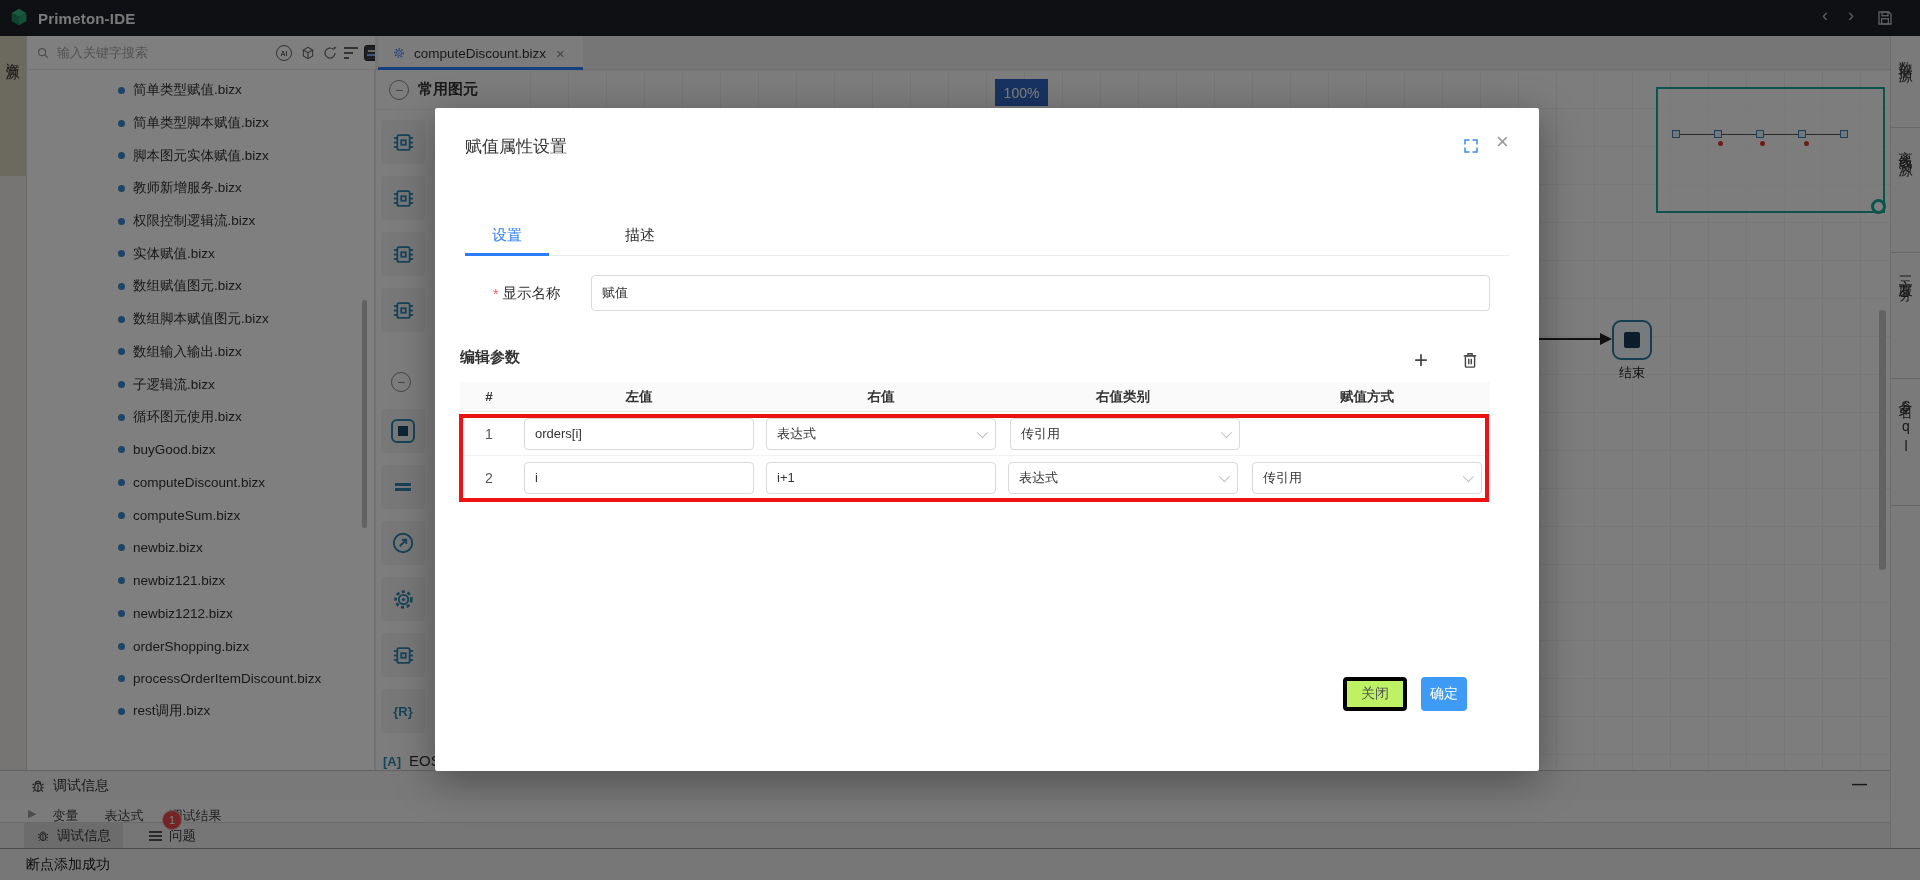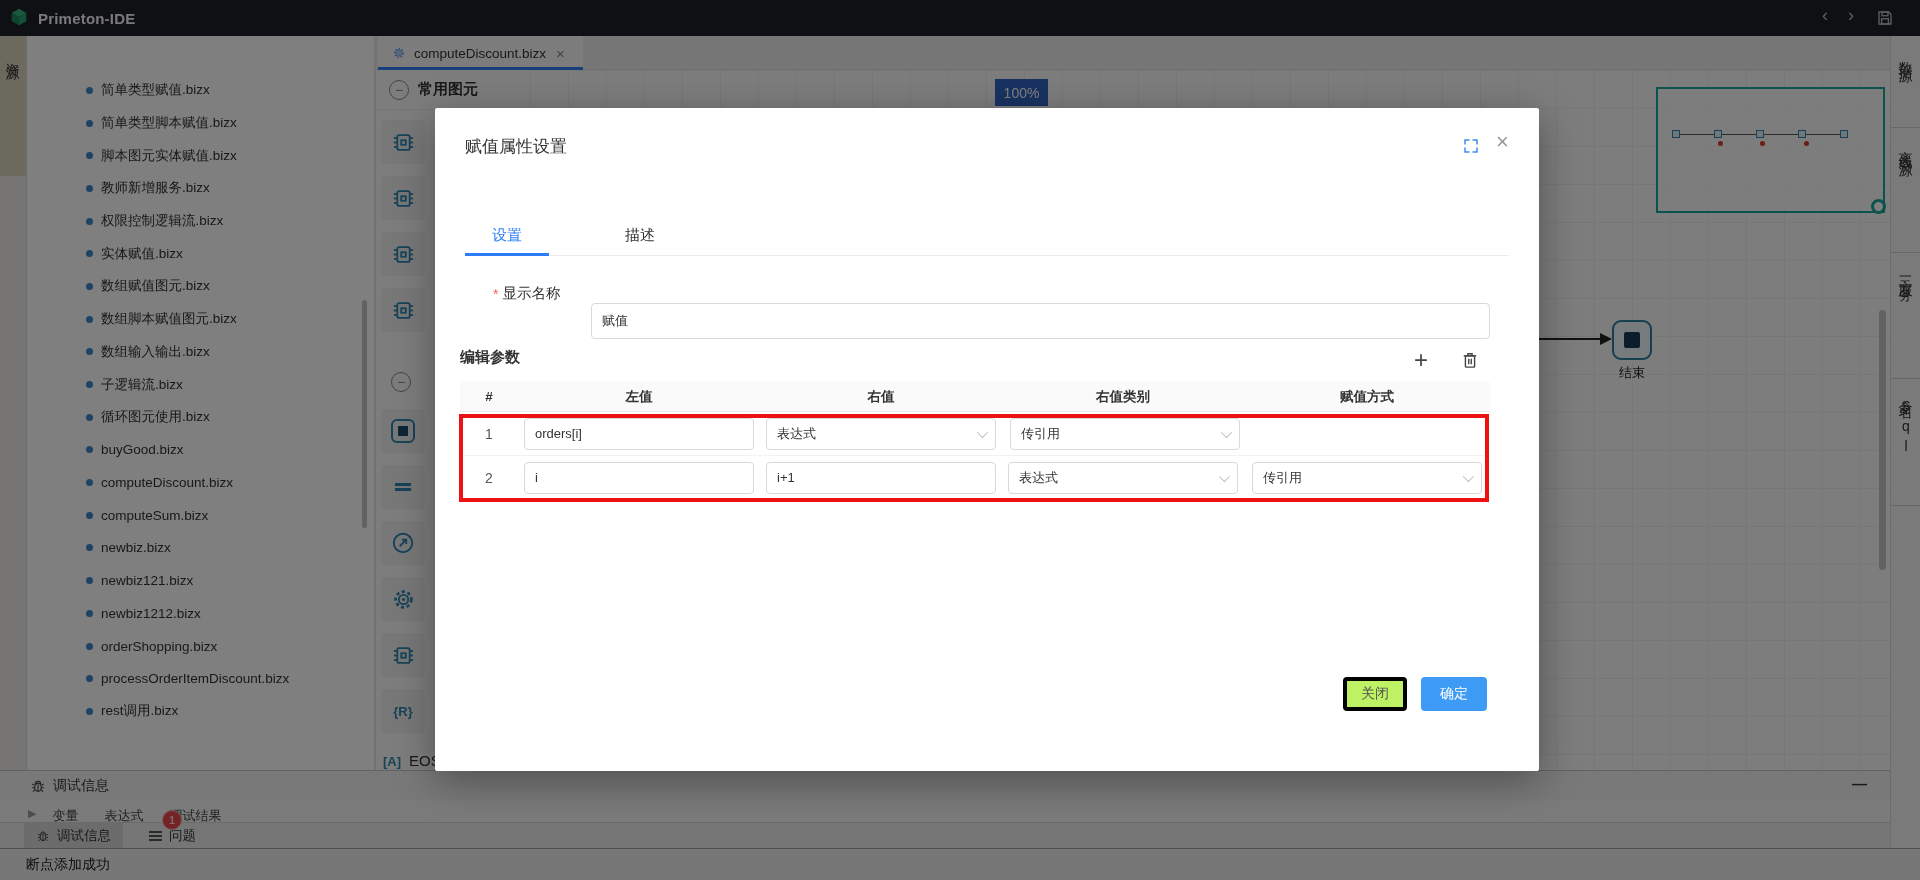--- a/index.html
+++ b/index.html
@@ -18,21 +18,21 @@
   #leftrail { left:0; top:36px; width:27px; height:734px; background:#ecebe6; border-right:1px solid #d8d8d8; }
   #leftrail .railtab { width:100%; padding-top:8px; height:140px; background:#d9d3bf; text-align:center; }
   #leftrail .railtab span { writing-mode:vertical-lr; text-orientation:upright; font-size:14px; color:#333; letter-spacing:3px; }
 
   
   #sidebar { left:27px; top:36px; width:348px; height:734px; background:#fff; border-right:1px solid #e2e2e2; }
   #searchrow { left:0; top:0; width:348px; height:34px; border-bottom:1px solid #e8e8e8; display:flex; align-items:center; background:#fff; }
   #searchrow input { border:0; outline:none; font-size:13px; color:#333; width:150px; background:transparent; }
   #searchrow input::placeholder { color:#a6a6a6; }
   #filelist { left:0; top:38px; width:333px; height:662px; overflow:hidden; }
-  .fitem { height:32.7px; display:flex; align-items:center; padding-left:59px; cursor:pointer; }
+  .fitem { height:32.7px; display:flex; align-items:center; padding-left:91px; cursor:pointer; }
   .fitem .dot { width:7px; height:7px; border-radius:50%; background:#3f86c8; margin-right:8px; flex:none; }
   .fitem span.lbl { font-size:13.5px; color:#333; white-space:nowrap; }
   .vscroll { width:5px; border-radius:3px; background:#c5c5c5; }
 
   
   #palette { left:375px; top:70px; width:155px; height:700px; background:#fbfbfb; border-left:1px solid #e3e3e3; overflow:hidden; }
   #palette .phead { height:40px; display:flex; align-items:center; border-bottom:1px solid #ececec; }
   .ocircle { width:20px; height:20px; border:1px solid #8a8a8a; border-radius:50%; color:#8a8a8a; font-size:14px; display:flex; align-items:center; justify-content:center; line-height:1; }
   #palette .ptitle { font-size:15px; color:#333; font-weight:700; margin-left:9px; }
   .tile { position:absolute; left:5px; width:44px; height:44px; background:#f0f0f0; border-radius:3px; display:flex; align-items:center; justify-content:center; color:#2e86b0; }
@@ -105,21 +105,21 @@
   .prow { position:absolute; left:25px; width:1030px; height:44px; display:flex; align-items:center; border-bottom:1px solid #f2f2f2; }
   .idx { width:58px; text-align:center; font-size:14px; color:#555; }
   .cellwrap { width:242px; display:flex; justify-content:center; }
   .cellwrap.last { width:246px; }
   .prow input { width:230px; height:32px; border:1px solid #d9d9d9; border-radius:4px; padding:0 10px; font-size:13px; color:#333; outline:none; font-family:inherit; }
   .psel { width:230px; height:32px; border:1px solid #d9d9d9; border-radius:4px; padding:0 10px; font-size:13px; color:#333; display:flex; align-items:center; justify-content:space-between; background:#fff; }
   .chev { width:8px; height:8px; border-right:1.5px solid #b9bec7; border-bottom:1.5px solid #b9bec7; transform:rotate(45deg) translateY(-2px); }
   #redbox { left:24px; top:306px; width:1030px; height:88px; border:4px solid #ee1111; pointer-events:none; z-index:3; }
   .mbtn { position:absolute; top:569px; height:34px; border-radius:4px; font-size:14px; display:flex; align-items:center; justify-content:center; }
   #btn-close { left:908px; width:64px; border:4px solid #000000; color:#555; background:#bef264; }
-  #btn-ok { left:986px; width:66px; background:#3d9af5; color:#fff; }
+  #btn-ok { left:986px; width:46px; background:#3d9af5; color:#fff; }
 </style>
 </head>
 <body>
 
 <svg width="0" height="0" style="position:absolute">
   <defs>
     <symbol id="i-logo" viewBox="0 0 24 24">
       <path d="M12 2l8 4.5-8 4.5-8-4.5z" fill="#33b37a"></path>
       <path d="M4 6.5v9l8 4.5v-9z" fill="#1e8a5e"></path>
       <path d="M20 6.5v9l-8 4.5v-9z" fill="#27a06c"></path>
@@ -223,20 +223,48 @@
     </span>
 </div>
 
 <div id="leftrail" class="abs">
   <div class="railtab">
     <span>资源</span>
   </div>
 </div>
 
 <div id="sidebar" class="abs">
+  <div id="searchrow" class="abs">
+    <span style="margin-left:9px;color:#9a9a9a">
+        <svg class="ic" width="14" height="14">
+          <use href="#i-search"></use>
+        </svg>
+      </span>
+    <input style="margin-left: 7px;" placeholder="输入关键字搜索">
+    <span class="abs flex" style="left:249px;top:9px;width:16px;height:16px;border:1.2px solid #666;border-radius:50%;justify-content:center;font-size:7px;color:#666;font-weight:700">AI</span>
+    <span class="abs" style="left:273px;top:9px;color:#666">
+        <svg class="ic" width="16" height="16">
+          <use href="#i-cube"></use>
+        </svg>
+      </span>
+    <span class="abs" style="left:295px;top:9px;color:#666">
+        <svg class="ic" width="16" height="16">
+          <use href="#i-refresh"></use>
+        </svg>
+      </span>
+    <span class="abs" style="left:317px;top:11px">
+      <i style="display:block;width:14px;height:2px;background:#666;margin-bottom:3px"></i>
+      <i style="display:block;width:9px;height:2px;background:#666;margin-bottom:3px"></i>
+      <i style="display:block;width:5px;height:2px;background:#666"></i>
+    </span>
+    <span class="abs" style="left:337px;top:9px;width:15px;height:16px;background:#3a3f46;border-radius:3px;border:1px solid #23262b">
+        <i style="display:block;width:7px;height:2px;background:#cfd3da;margin:4px auto 2px"></i>
+        <i style="display:block;width:9px;height:2px;background:#7fb2f0;margin:0 auto"></i>
+      </span>
+  </div>
 
   <div id="filelist" class="abs">
     <div class="fitem">
         <span class="dot"></span>
         <span class="lbl">简单类型赋值.bizx</span>
       </div>
     <div class="fitem">
         <span class="dot"></span>
         <span class="lbl">简单类型脚本赋值.bizx</span>
       </div>
@@ -496,21 +524,21 @@
 
   <div class="mtab on" style="left:30px">设置</div>
   <div class="mtab" style="left:163px">描述</div>
   <div id="mtabline" class="abs"></div>
   <div id="mtabind" class="abs"></div>
 
   <div class="abs flex" style="left:58px;top:176px">
     <span class="req">*</span>
     <span class="flabel">显示名称</span>
   </div>
-  <input class="abs minput" style="left: 156px; top: 167px; width: 899px; height: 36px; margin-top: 28px;" value="赋值">
+  <input class="abs minput" style="left: 156px; top: 167px; width: 899px; height: 36px;" value="赋值">
 
   <div id="pheading" class="abs">编辑参数</div>
   <span class="actic abs" style="left:979px;font-size:24px;font-weight:400;line-height:20px">+</span>
   <span class="actic abs" style="left:1025px">
       <svg class="ic" width="20" height="20">
         <use href="#i-trash"></use>
       </svg>
     </span>
 
   <div id="ptable-head" class="abs">

